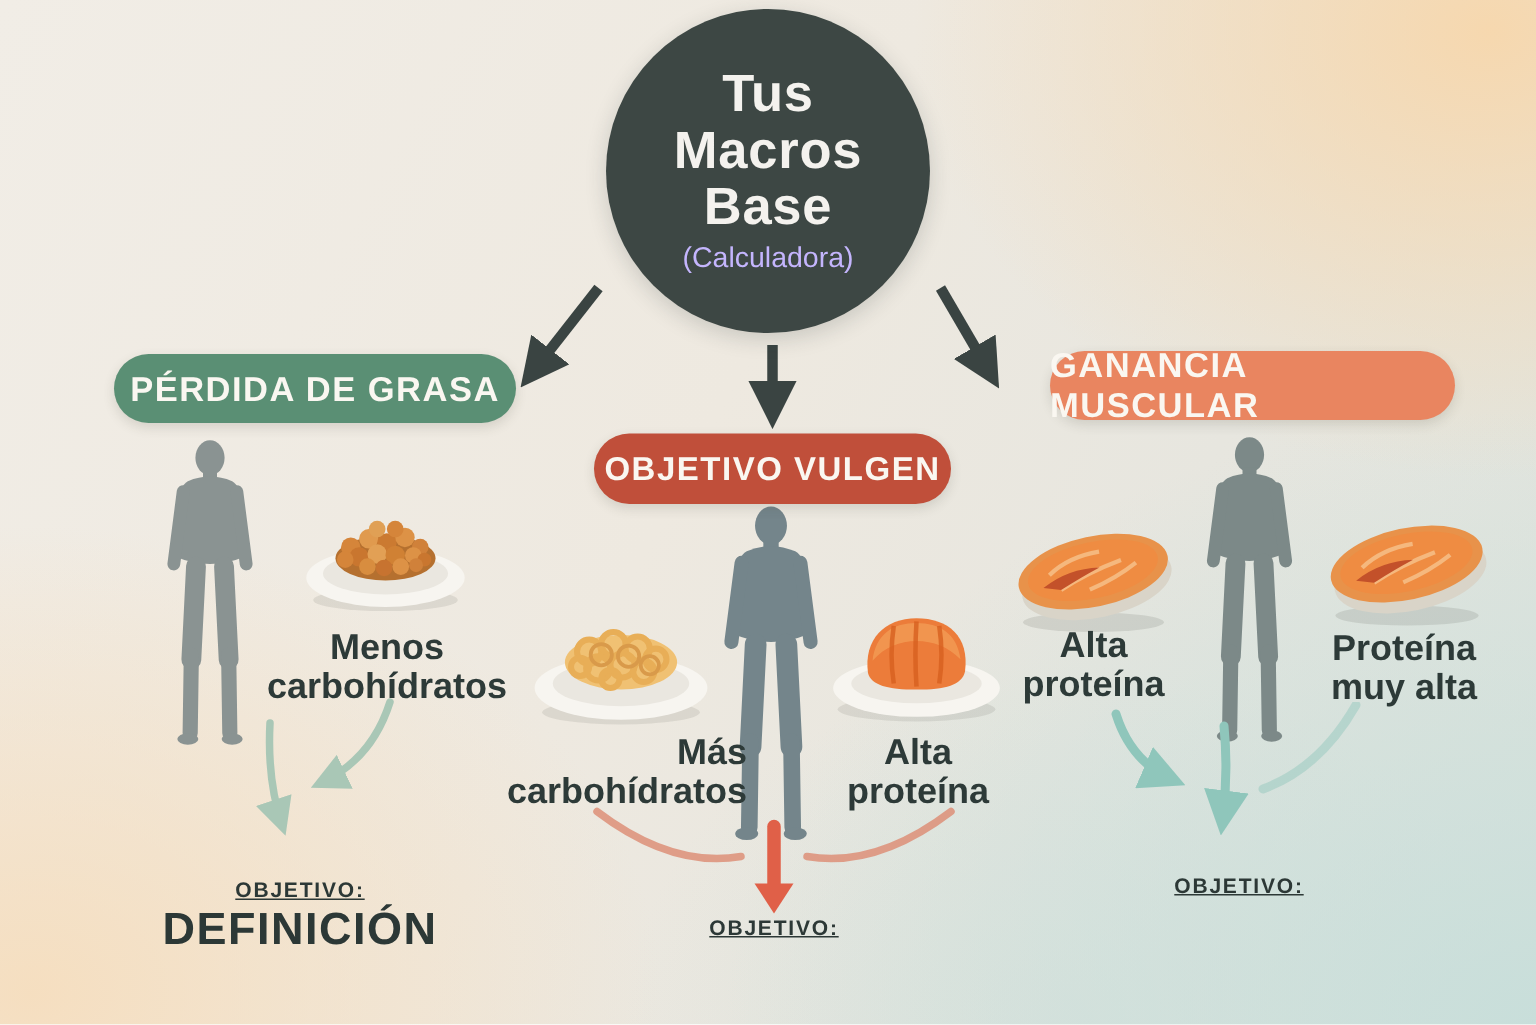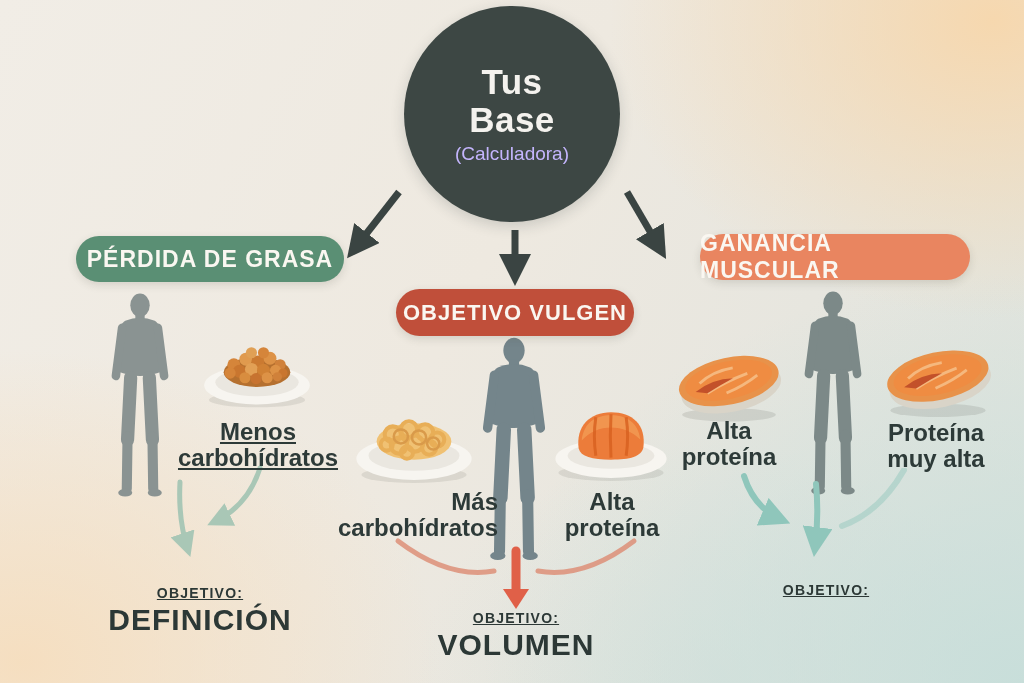--- a/index.html
+++ b/index.html
@@ -36,21 +36,21 @@
   .person-0{left:100px;top:292px;width:80px;height:210px;color:#8a9392;}
   .person-1{left:456px;top:336px;width:116px;height:230px;color:#74858b;}
   .person-2{left:788px;top:290px;width:90px;height:210px;color:#7c8988;}
   
   .food{z-index:2;}
   
   .food-label{
     white-space:pre-line;text-align:center;font-weight:700;font-size:24px;
     line-height:1.1;color:#2d3a38;z-index:5;
   }
-  .fl-0a{left:173px;top:419px;width:170px;text-decoration:underline;}
+  .fl-0a{left:173px;top:419px;width:170px;}
   .fl-1a{left:318px;top:489px;width:180px;text-align:right;}
   .fl-1b{left:542px;top:489px;width:140px;}
   .fl-2a{left:659px;top:418px;width:140px;}
   .fl-2b{left:861px;top:420px;width:150px;}
   
   .objective{text-align:center;color:#2c3836;z-index:5;}
   .objective .prefix{font-size:14px;font-weight:800;letter-spacing:1.2px;text-decoration:underline;}
   .objective .value{font-size:30px;font-weight:800;letter-spacing:1px;margin-top:2px;}
   .obj-0{left:55px;top:585px;width:290px;}
   .obj-1{left:390px;top:610px;width:252px;}
@@ -155,20 +155,21 @@
         <path d="M28 48 Q48 38 70 42 Q56 46 40 52 Z" fill="#c3512a"></path>
       </g>
     </symbol>
   </defs>
 </svg>
 
 <div id="canvas">
 
   <div class="abs hub">
     <div class="l">Tus</div>
+    <div class="l">Macros</div>
     <div class="l">Base</div>
     <div class="sub">(Calculadora)</div>
   </div>
 
   <svg class="abs arrows" style="left:0;top:0;" width="1024" height="683" viewBox="0 0 1024 683">
     <defs>
       <marker id="ah-dark" viewBox="0 0 10 10" refX="7.5" refY="5" markerWidth="4.6" markerHeight="4.6" orient="auto">
         <path d="M0 0 L10 5 L0 10 Z" fill="#3a4442"></path>
       </marker>
     </defs>
@@ -238,21 +239,20 @@
       <path d="M244 8 Q194 46 148 38"></path>
     </g>
     <g stroke="#e06048" stroke-width="9" stroke-linecap="round">
       <line x1="126" y1="18" x2="126" y2="58"></line>
     </g>
     <polygon points="113,56 139,56 126,76" fill="#e06048"></polygon>
   </svg>
 
   <div class="abs objective obj-1">
     <div class="prefix">OBJETIVO:</div>
-    <div class="value">VOLUMEN</div>
   </div>
 
   <div class="abs badge badge-2" style="background: rgb(233, 133, 96); justify-content: flex-end;">
     <span>GANANCIA MUSCULAR</span>
   </div>
 
   <svg class="abs person person-2" viewBox="0 0 100 270">
     <use href="#sym-person"></use>
   </svg>
 

